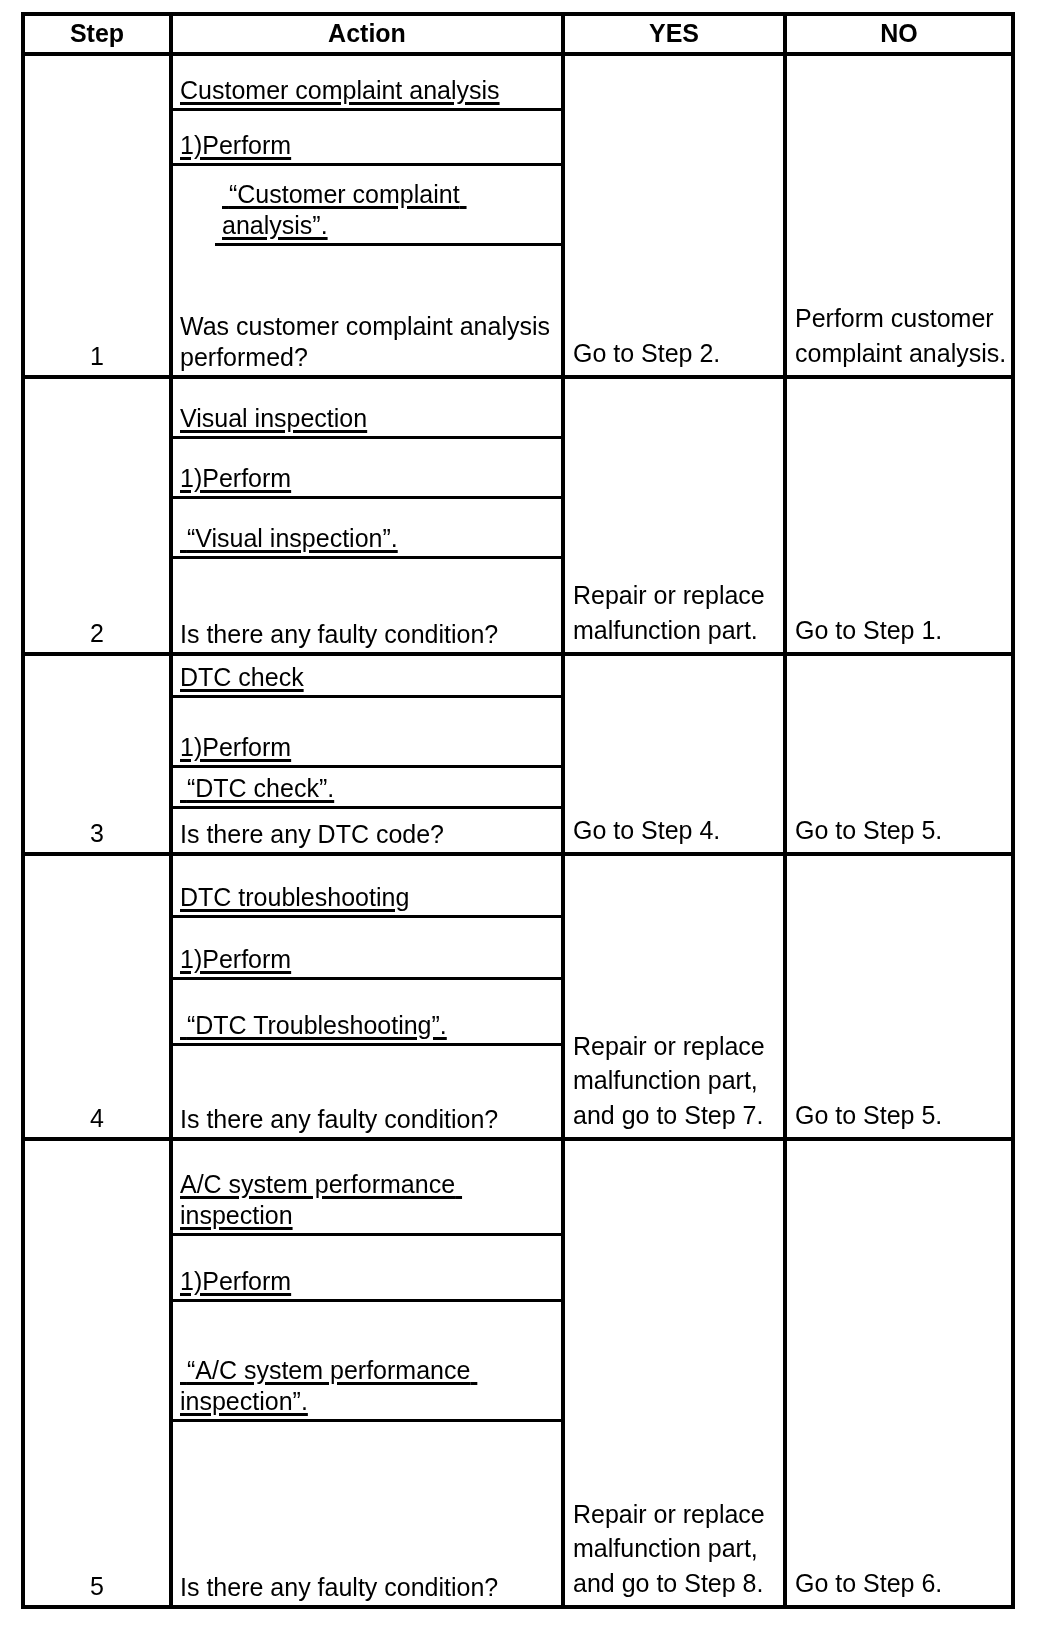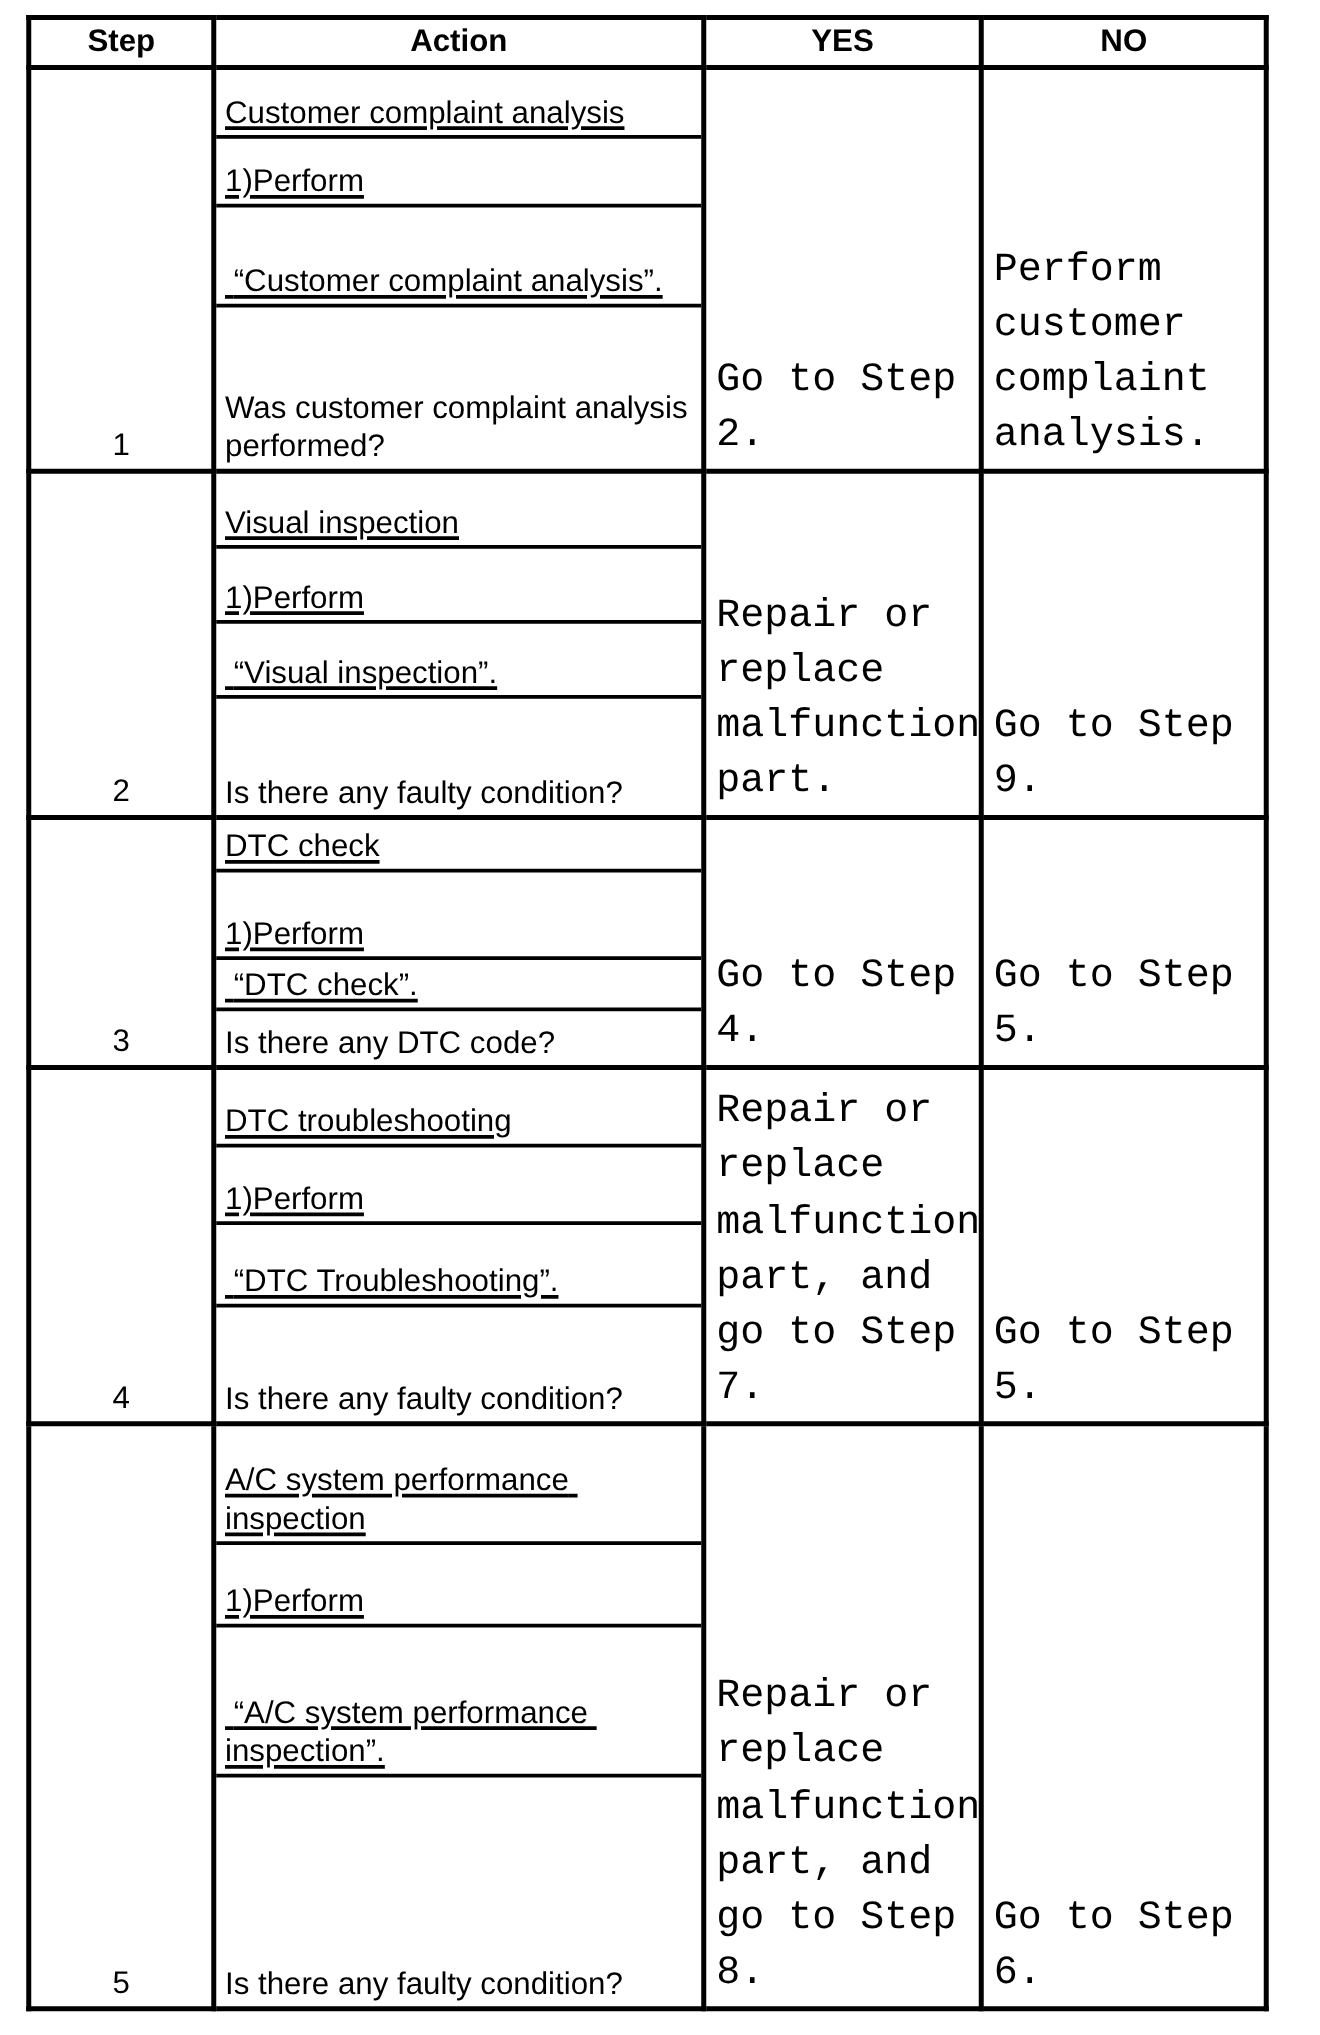--- a/index.html
+++ b/index.html
@@ -68,24 +68,23 @@
 
   td.step-cell {
     text-align: center;
     font-size: 25px;
     line-height: 1.0;
     padding: 0 0 6px 0;
   }
 
   td.yes-cell,
   td.no-cell {
-    font-size: 32px;
+    font-size: 25px;
     line-height: 1.38;
     padding: 0 4px 5px 8px;
-    font-family: Liberation Mono, monospace;
   }
 
   
   .act-stack {
     display: flex;
     flex-direction: column;
     height: 100%;
     width: 100%;
   }
   .act-item {
@@ -143,21 +142,21 @@
         <tr style="height: 319px;">
           <td class="step-cell">1</td>
           <td class="act-cell">
             <div class="act-stack">
               <div class="act-item" style="height: 55px;">
                 <span class="act-text ul">Customer complaint analysis</span>
               </div>
               <div class="act-item" style="height: 55px;">
                 <span class="act-text ul-pad">1)Perform</span>
               </div>
-              <div class="act-item" style="height: 80px;">
+              <div class="act-item" style="height: 80px; margin-left: 42px;">
                 <span class="act-text ul"> “Customer complaint analysis”.</span>
               </div>
               <div class="act-item" style="height: 129px; border-radius: 17px;">
                 <span class="act-text">Was customer complaint analysis performed?</span>
               </div>
             </div>
           </td>
           <td class="yes-cell">Go to Step 2.</td>
           <td class="no-cell">Perform customer complaint analysis.</td>
         </tr>
@@ -173,21 +172,21 @@
               </div>
               <div class="act-item" style="height: 60px;">
                 <span class="act-text ul"> “Visual inspection”.</span>
               </div>
               <div class="act-item" style="height: 93px;">
                 <span class="act-text">Is there any faulty condition?</span>
               </div>
             </div>
           </td>
           <td class="yes-cell">Repair or replace malfunction part.</td>
-          <td class="no-cell">Go to Step 9.</td>
+          <td class="no-cell">Go to Step 1.</td>
         </tr>
         <tr style="height: 196px;">
           <td class="step-cell">3</td>
           <td class="act-cell">
             <div class="act-stack">
               <div class="act-item" style="height: 42px;">
                 <span class="act-text ul">DTC check</span>
               </div>
               <div class="act-item" style="height: 70px;">
                 <span class="act-text ul-pad">1)Perform</span>

